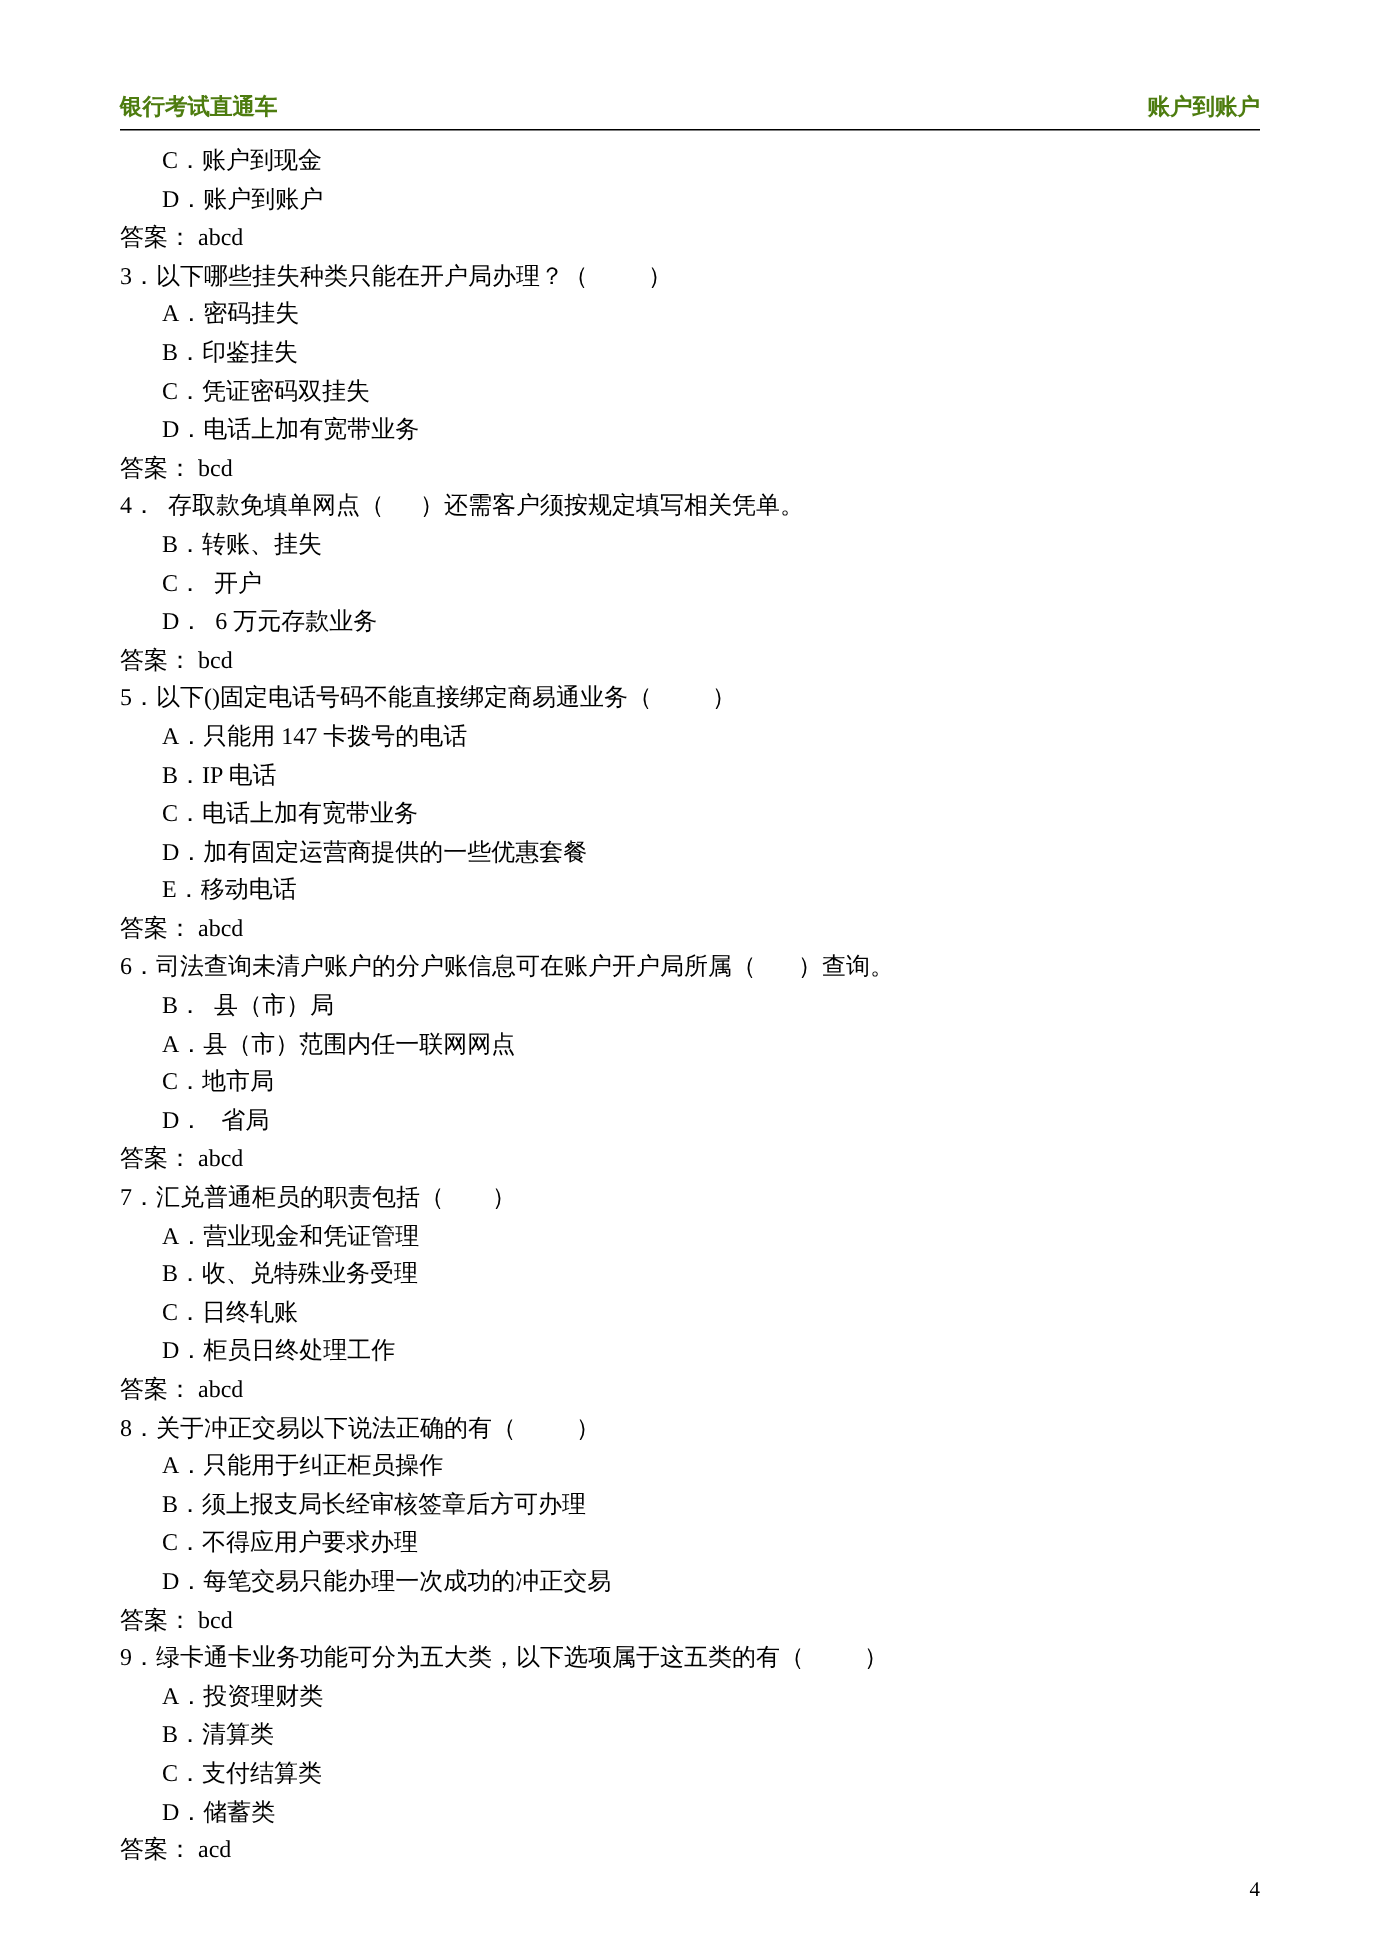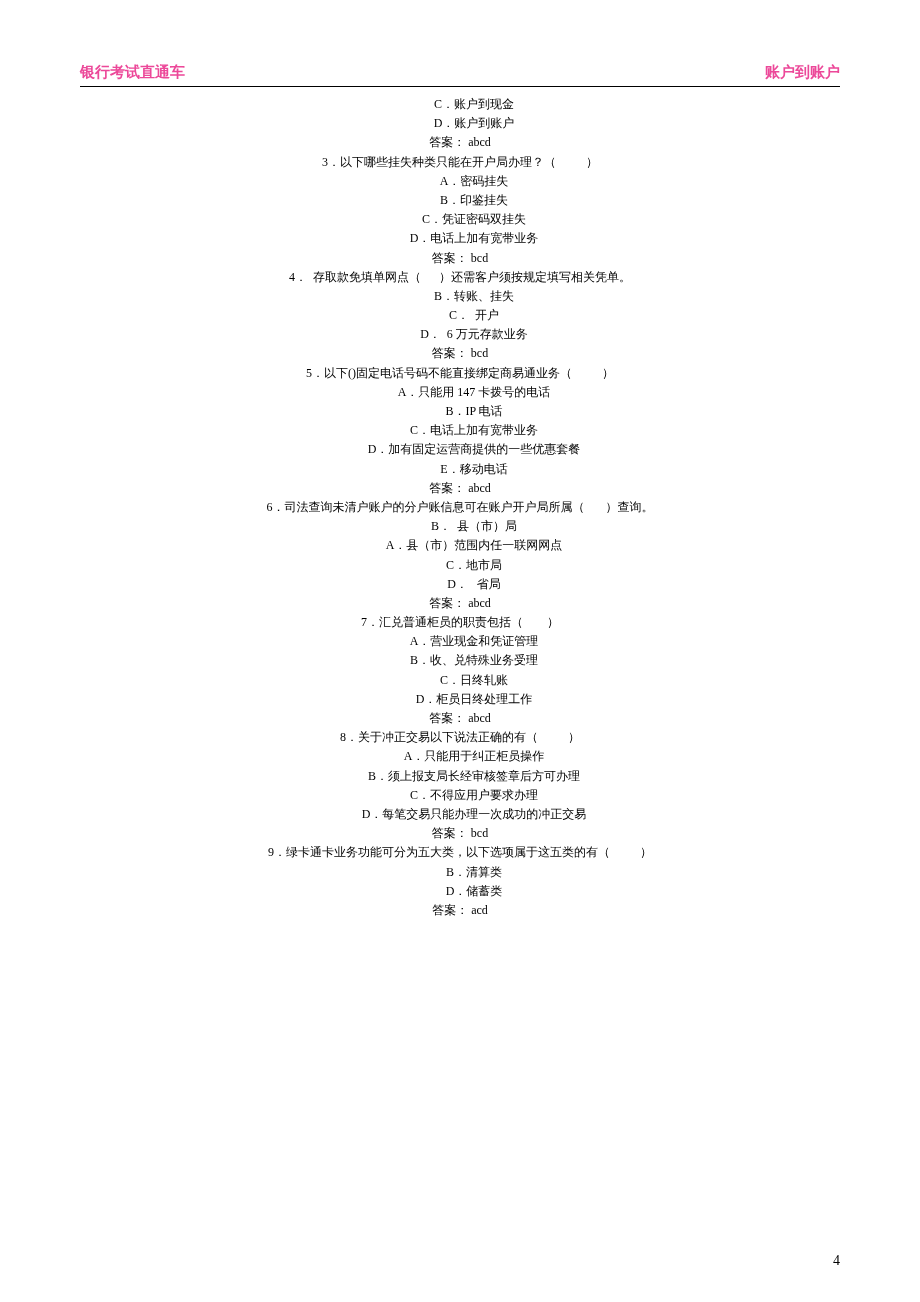--- a/index.html
+++ b/index.html
@@ -20,27 +20,26 @@
   }
   .header {
     display: flex;
     justify-content: space-between;
     align-items: flex-end;
     border-bottom: 1.5px solid #000;
     padding-bottom: 2px;
     margin-bottom: 8px;
   }
   .header-left, .header-right {
-    color: #ec4899;
+    color: #4d7c0f;
     font-weight: bold;
     font-size: 15px;
   }
   .content {
-    font-size: 12px;
-    text-align: center;
+    font-size: 16px;
   }
   .line {
     white-space: pre-wrap;
   }
   .opt {
     padding-left: 28px;
   }
   .ans {
     padding-left: 0;
   }
@@ -98,19 +97,21 @@
       <div class="line opt">C．日终轧账</div>
       <div class="line opt">D．柜员日终处理工作</div>
       <div class="line ans">答案： abcd</div>
       <div class="line q">8．关于冲正交易以下说法正确的有（          ）</div>
       <div class="line opt">A．只能用于纠正柜员操作</div>
       <div class="line opt">B．须上报支局长经审核签章后方可办理</div>
       <div class="line opt">C．不得应用户要求办理</div>
       <div class="line opt">D．每笔交易只能办理一次成功的冲正交易</div>
       <div class="line ans">答案： bcd</div>
       <div class="line q">9．绿卡通卡业务功能可分为五大类，以下选项属于这五类的有（          ）</div>
+      <div class="line opt">A．投资理财类</div>
       <div class="line opt">B．清算类</div>
+      <div class="line opt">C．支付结算类</div>
       <div class="line opt">D．储蓄类</div>
       <div class="line ans">答案： acd</div>
     </div>
 
   <div class="page-num">4</div>
 </div>
 
 </body></html>

